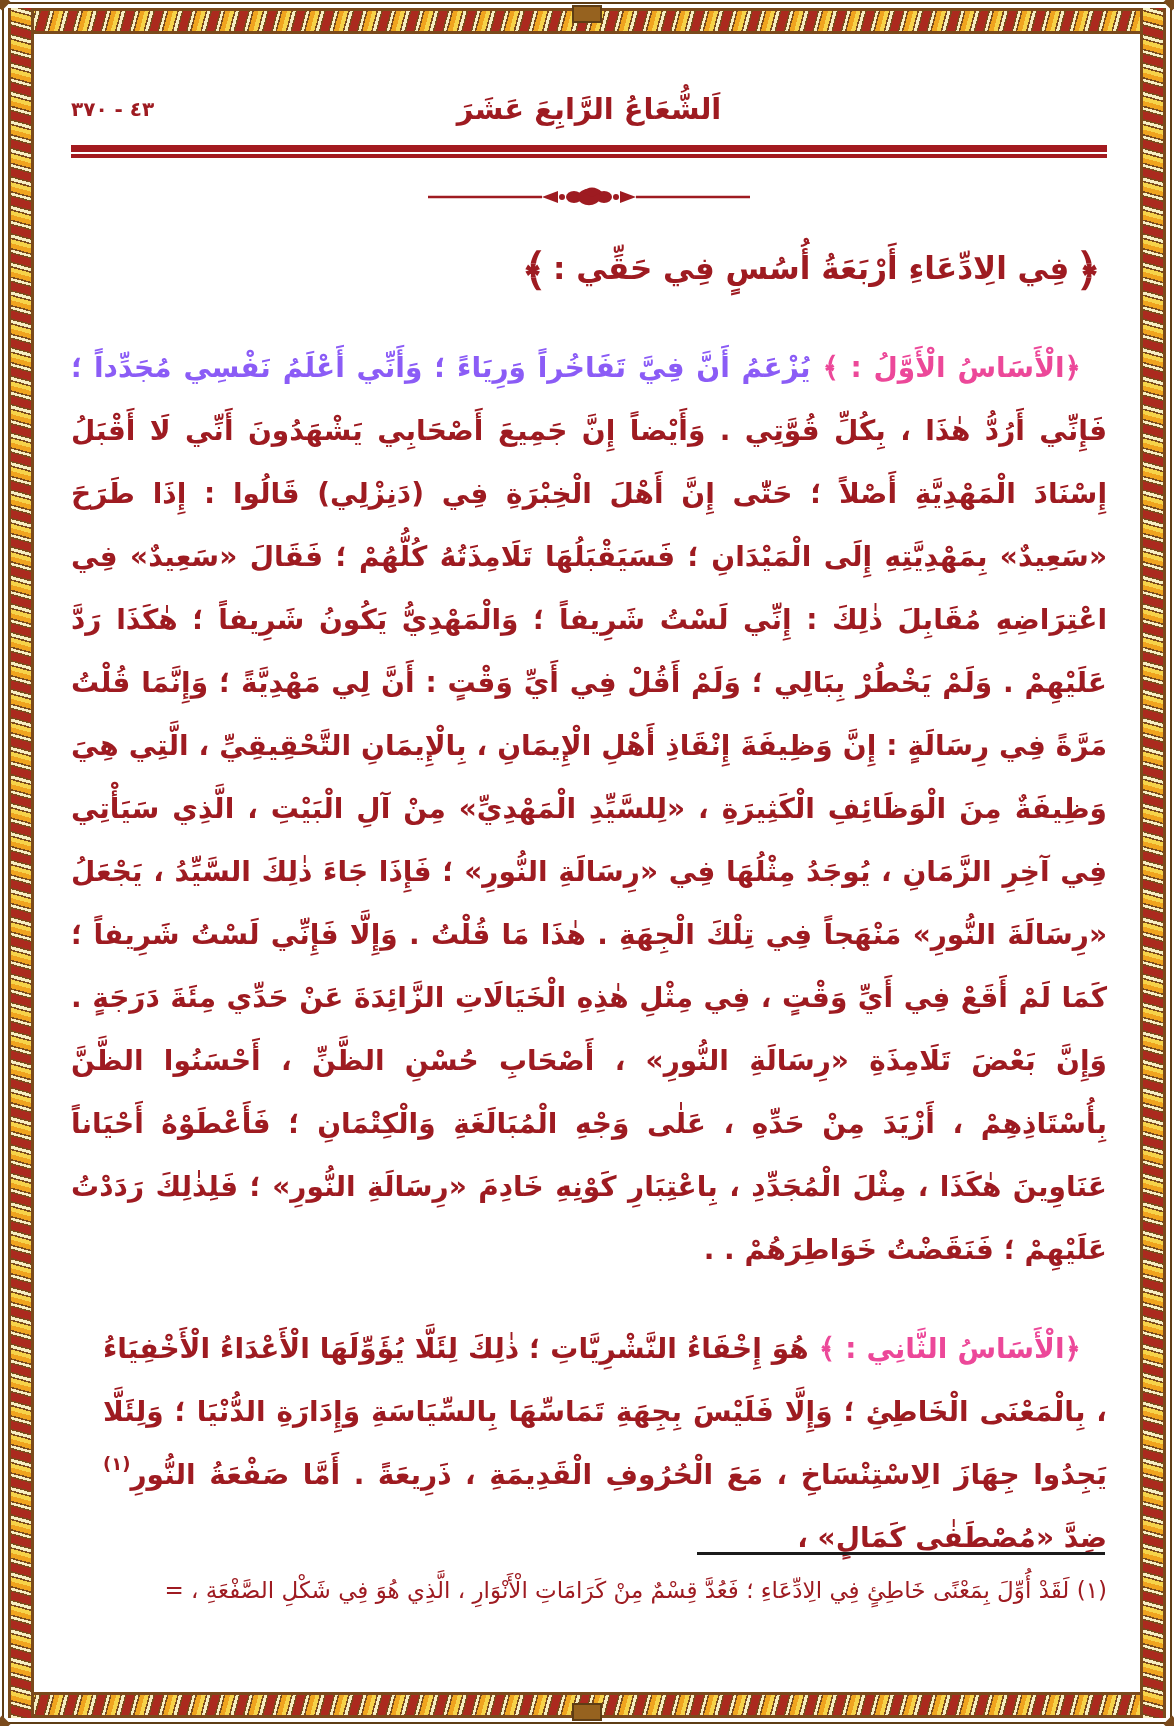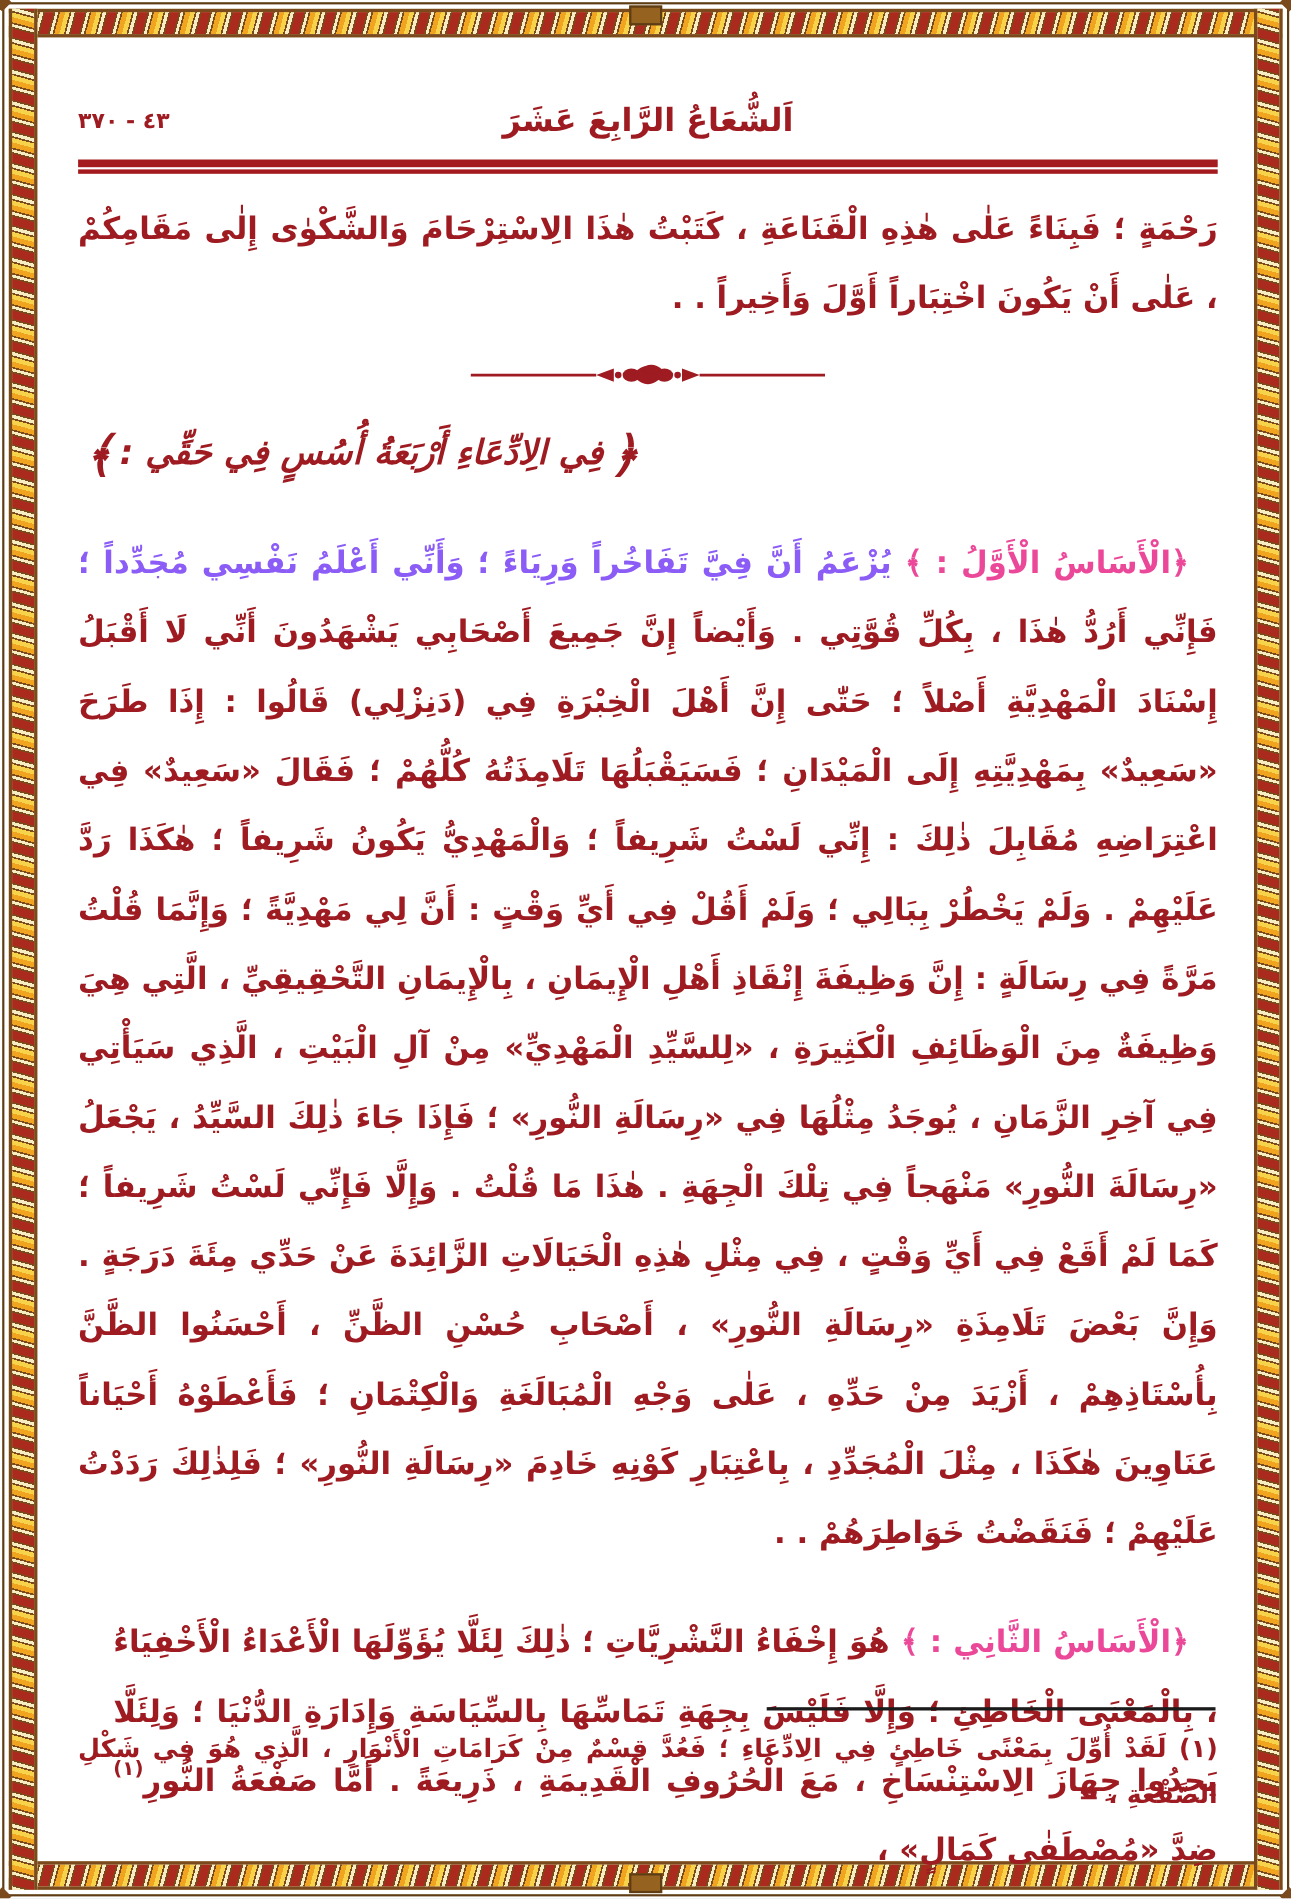--- a/index.html
+++ b/index.html
@@ -62,38 +62,37 @@
 
   .para {
     font-size:28px; line-height:63px;
     text-align:justify;
     margin:0;
     color:#9e1b21;
   }
   .intro { margin-top:18px; }
   .divider-wrap { margin-top:26px; text-align:center; height:26px; }
   .section-heading {
-    margin-top:22px; text-align:left;
+    margin-top:22px; text-align:right;
     font-size:31px; line-height:72px; color:#9e1b21;
     white-space:nowrap;
-    font-style:italic;
   }
   .section-heading .ornate { font-size:44px; vertical-align:-6px; padding:0 6px; }
   .asas { text-indent:26px; }
   .asas1 { margin-top:30px; }
   .asas2 { margin-top:36px;margin-left:32px; }
   .label-ornate { color:#ec4899; }
   .black-text { color:#8b5cf6; }
   sup.note-ref { font-size:18px; vertical-align:14px; line-height:0; }
 
   .footnote-area { position:absolute; top:1552px; left:71px; width:1036px; direction:rtl; }
   .footnote-rule { height:3px; background:#1b1b1b; width:408px; margin-right:2px; }
   .footnote-text {
     margin-top:14px; font-size:23px; line-height:42px;
-    text-align:justify; color:#9e1b21; font-weight:bold;
+    text-align:justify; color:#9e1b21; font-weight:normal;
   }
 </style>
 </head>
 <body>
 
 <div class="page">
 
   <div class="frame-edge"></div>
   <div class="band h band-top"></div>
   <div class="band h band-bottom"></div>
@@ -107,21 +106,20 @@
   <div class="corner br"></div>
 
   <div class="content">
 
     <div class="header-row">
       <div class="page-title">اَلشُّعَاعُ الرَّابِعَ عَشَرَ</div>
       <div class="page-ref">٤٣ - ٣٧٠</div>
     </div>
     <div class="double-rule"></div>
 
-    <p class="para intro">رَحْمَةٍ ؛ فَبِنَاءً عَلٰى هٰذِهِ الْقَنَاعَةِ ، كَتَبْتُ هٰذَا الِاسْتِرْحَامَ وَالشَّكْوٰى إِلٰى مَقَامِكُمْ ، عَلٰى أَنْ يَكُونَ اخْتِبَاراً أَوَّلَ وَأَخِيراً . .</p>
 
     <div class="divider-wrap">
       <svg width="330" height="26" viewBox="0 0 330 26">
         <g fill="none" stroke="#9e1b21">
           <path d="M4 13 H118" stroke-width="2.5"></path>
           <path d="M212 13 H326" stroke-width="2.5"></path>
         </g>
         <g fill="#9e1b21">
           <path d="M118 13 l16 -6 v12 z"></path>
           <path d="M212 13 l-16 -6 v12 z"></path>

